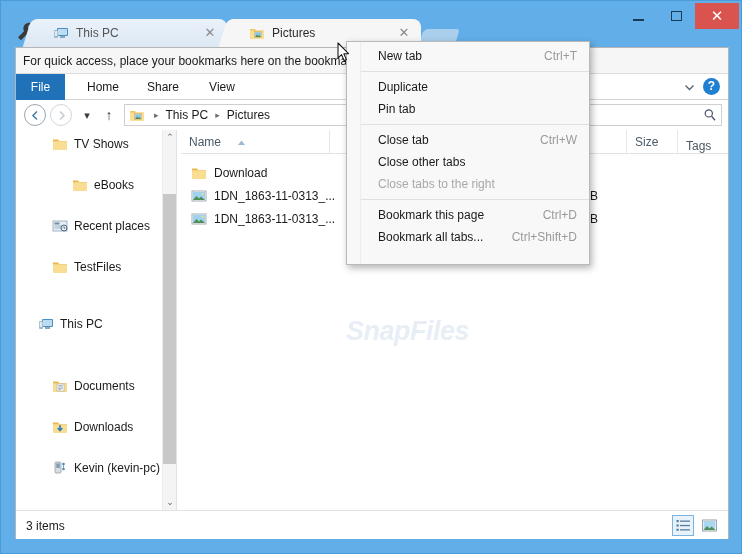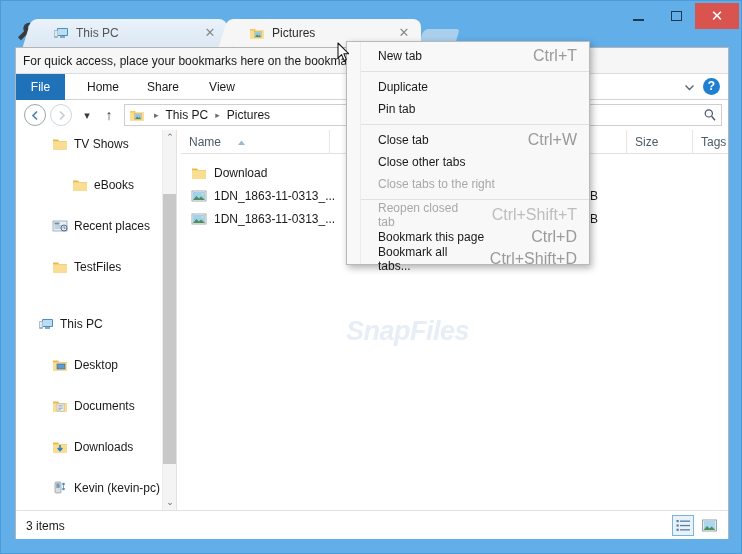--- a/index.html
+++ b/index.html
@@ -337,21 +337,21 @@
     z-index: 60;
   }
   #ctxmenu .mi {
     position: relative; height: 22px;
     display: flex; align-items: center;
     padding-left: 31px; padding-right: 12px;
     font-size: 12px; color: #1a1a1a; cursor: pointer; gap: 24px;
   }
   #ctxmenu .mi.disabled { color: #a8a8a8; cursor: default; }
   #ctxmenu .mi .accel {
-    margin-left: auto; color: #9a9a9a; font-size: 16px; text-align: center;
+    margin-left: auto; color: #9a9a9a; font-size: 12px; text-align: center;
   }
   #ctxmenu .mi.disabled .accel { color: #bdbdbd; }
   #ctxmenu .sep {
     height: 1px; background: #e0e0e0; margin: 4px 0 4px 14px;
   }
   #ctxmenu .menu-left-rail {
     position: absolute; left: 0; top: 0; width: 14px; height: 100%;
     background: #f8f8f8; border-right: 1px solid #ececec;
   }
 
@@ -542,30 +542,20 @@
               <rect x="4" y="3" width="11" height="8" rx="1" fill="#4a90c4"></rect>
               <rect x="5" y="4" width="9" height="6" fill="#bcdcf2"></rect>
               <rect x="7" y="11" width="5" height="2" fill="#8aa8bb"></rect>
               <rect x="1" y="5" width="4" height="8" rx="1" fill="#9fb8c7"></rect>
               <rect x="1.8" y="6" width="2.4" height="5" fill="#dfeaf2"></rect>
             </svg>
           </div>
           <span>This PC</span>
         </div>
 
-        <div class="navitem" style="top:125px;padding-left:36px;">
-          <div class="navicon">
-            <svg width="16" height="16" viewBox="0 0 16 16">
-              <path d="M1 3.5 h5 l1.2 1.6 H15 v8.4 H1 z" fill="#e9b84c"></path>
-              <path d="M1 5.3 h14 v8.6 H1 z" fill="#f8dd93"></path>
-              <rect x="5" y="7" width="8" height="5" fill="#5b9bd0" stroke="#37699b" stroke-width="0.6"></rect>
-            </svg>
-          </div>
-          <span>Desktop</span>
-        </div>
 
         <div class="navitem" style="top:146px;padding-left:36px;">
           <div class="navicon">
             <svg width="16" height="16" viewBox="0 0 16 16">
               <path d="M1 3.5 h5 l1.2 1.6 H15 v8.4 H1 z" fill="#e9b84c"></path>
               <path d="M1 5.3 h14 v8.6 H1 z" fill="#f8dd93"></path>
               <rect x="5" y="6" width="7" height="7" fill="#ffffff" stroke="#a6a6a6" stroke-width="0.6"></rect>
               <path d="M6.2 7.6 h4.6 M6.2 9 h4.6 M6.2 10.4 h4.6 M6.2 11.7 h3" stroke="#7d93a8" stroke-width="0.7"></path>
             </svg>
           </div>
@@ -616,21 +606,21 @@
             <svg width="9" height="6" viewBox="0 0 9 6">
                 <path d="M4.5 0.6 L8 5 L1 5 z" fill="#9bb8d2"></path>
               </svg>
           </div>
           <div class="colhdr" style="left:148px;width:297px;">
             <span></span>
           </div>
           <div class="colhdr" style="left:445px;width:70px;">
             <span>Size</span>
           </div>
-          <div class="colhdr" style="left:511px;width:44px;">
+          <div class="colhdr" style="left:496px;width:44px;align-items:flex-end;">
             <span>Tags</span>
           </div>
         </div>
 
         <div class="filerow" style="top:33px;">
           <div class="file-icon">
             <svg width="16" height="16" viewBox="0 0 16 16">
                 <path d="M1 3.5 h5 l1.2 1.6 H15 v8.4 H1 z" fill="#e9b84c"></path>
                 <path d="M1 5.3 h14 v8.6 H1 z" fill="#f8dd93"></path>
               </svg>
@@ -727,24 +717,20 @@
     <div class="mi">
       <span>Close other tabs</span>
       <span class="accel"></span>
     </div>
     <div class="mi disabled">
       <span>Close tabs to the right</span>
       <span class="accel"></span>
     </div>
     <div class="sep"></div>
 
-    <div class="mi disabled">
-      <span>Reopen closed tab</span>
-      <span class="accel">Ctrl+Shift+T</span>
-    </div>
     <div class="mi">
       <span>Bookmark this page</span>
       <span class="accel">Ctrl+D</span>
     </div>
     <div class="mi">
       <span>Bookmark all tabs...</span>
       <span class="accel">Ctrl+Shift+D</span>
     </div>
   </div>
 

